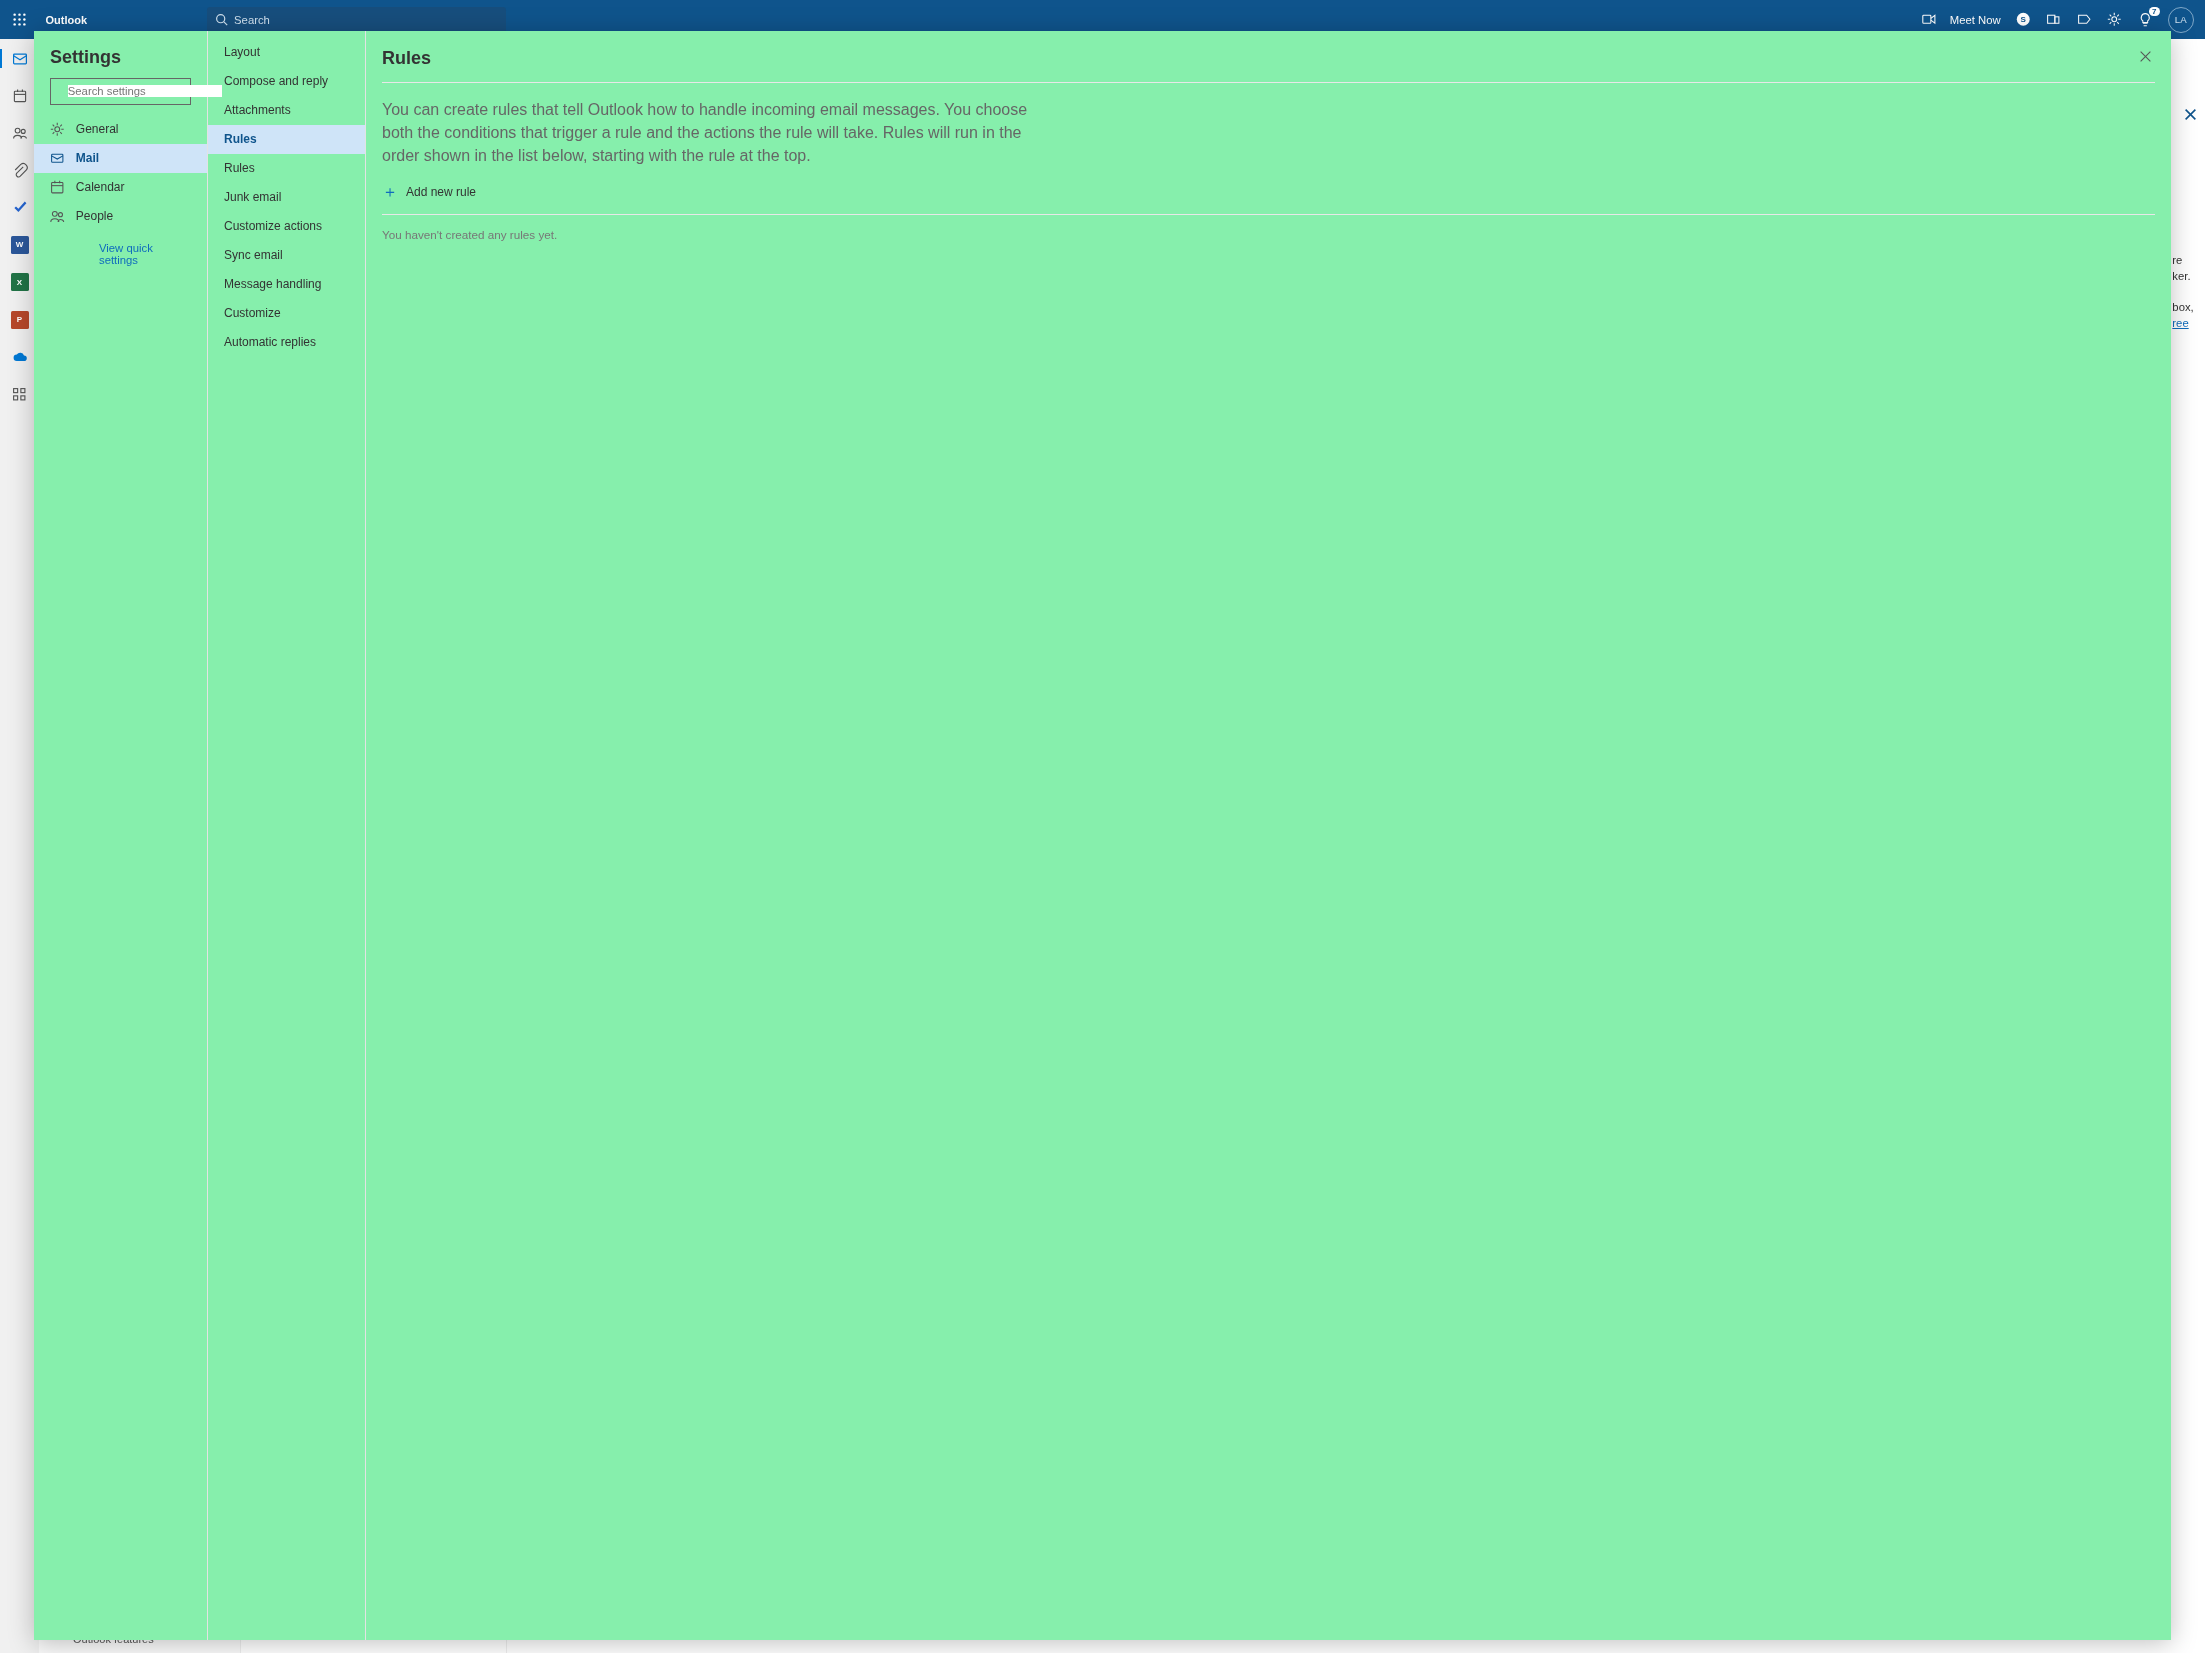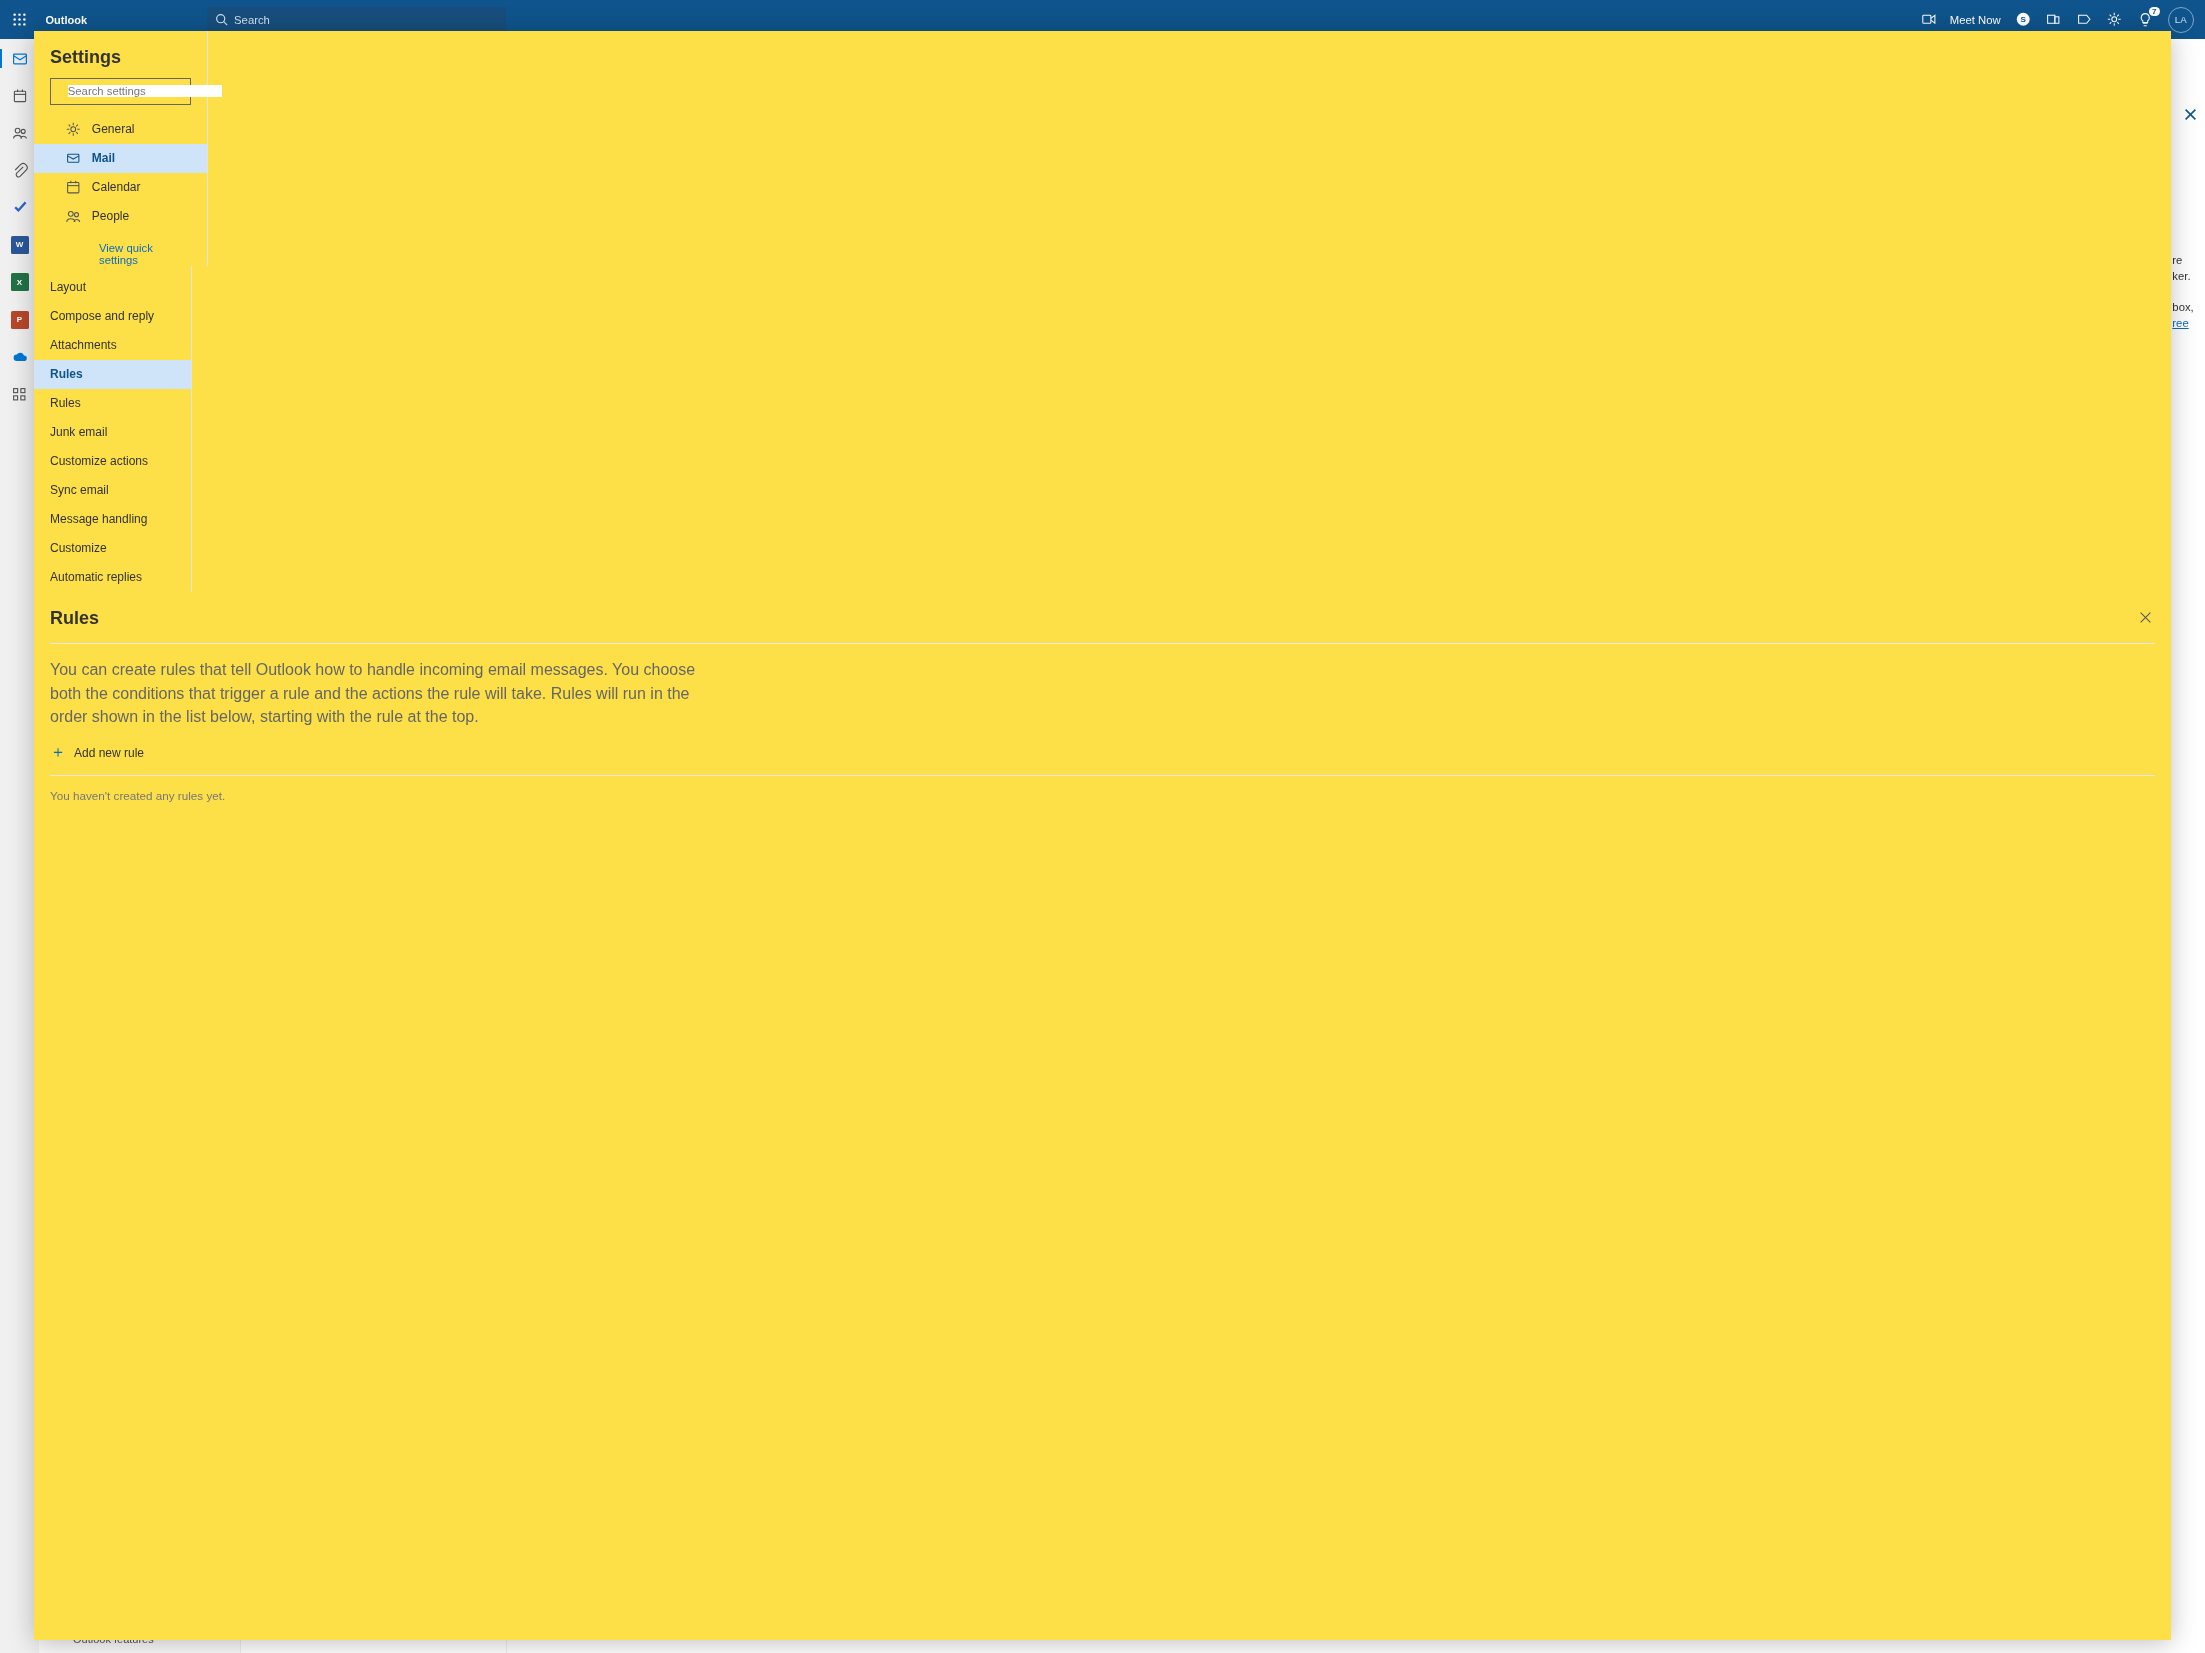--- a/index.html
+++ b/index.html
@@ -60,34 +60,34 @@
   
   .bg-hint { position:absolute; top:39px; left:39px; right:0; bottom:0; background:#fff; z-index:0; }
   .bg-hint .panel1{position:absolute;top:0;left:0;width:202px;bottom:0;background:#fafafa;border-right:0.8px solid #eee;}
   .bg-hint .panel2{position:absolute;top:0;left:202px;width:266px;bottom:0;background:#fff;border-right:0.8px solid #eee;}
   .bg-hint .txt{position:absolute;right:11.3px;top:214px;font-size:11.3px;color:#333;text-align:left;line-height:1.4;}
   .bg-hint .closebg{position:absolute; right:8px; top:69px; color:#0F548C; cursor:pointer;}
 
   
   .overlay {
     position:absolute; top:31px; left:34px; right:34px; bottom:13px;
-    background:#fde047; box-shadow:0 3.2px 24px rgba(0,0,0,.25);
-    display:flex; z-index:10;flex-direction:column;
+    background:#86efac; box-shadow:0 3.2px 24px rgba(0,0,0,.25);
+    display:flex; z-index:10;
   }
 
   
   .col1 { width:174px; border-right:0.8px solid #e3e3e3; display:flex; flex-direction:column; }
   .col1 h1 { font-size:18px; font-weight:600; padding:16px 16px 9.7px; color:#333; }
   .search-settings {
     margin:0 16px 9.7px; height:27.4px; border:0.8px solid #666; display:flex; align-items:center; padding:0 12px;
   }
   .search-settings input { border:none; outline:none; flex:1; font-size:11.3px; margin-left:4.8px; }
   .search-settings input::placeholder{color:#777;}
   .cat-item {
-    height:29px; display:flex; align-items:center; gap:11.3px; padding:0 32px; font-size:12px; color:#333; cursor:pointer;
+    height:29px; display:flex; align-items:center; gap:11.3px; padding:0 16px; font-size:12px; color:#333; cursor:pointer;
   }
   .cat-item.active { background:#cfe4f8; color:#0F548C; font-weight:600; }
   .cat-item svg, .cat-item .glyph { width:14.5px; height:14.5px; color:#555; flex-shrink:0; display:flex;align-items:center;justify-content:center; }
   .cat-item.active svg, .cat-item.active .glyph { color:#0F548C; }
   .quick-link { padding:11.3px 16px 0 45px; font-size:11.3px; color:#0F6CBD; cursor:pointer;margin-left:20px; }
 
   
   .col2 { width:158px; border-right:0.8px solid #e3e3e3; padding-top:6.5px; }
   .sub-item { height:29px; display:flex; align-items:center; padding:0 16px; font-size:12px; color:#333; cursor:pointer; }
   .sub-item.active { background:#cfe4f8; color:#0F548C; font-weight:600; }

